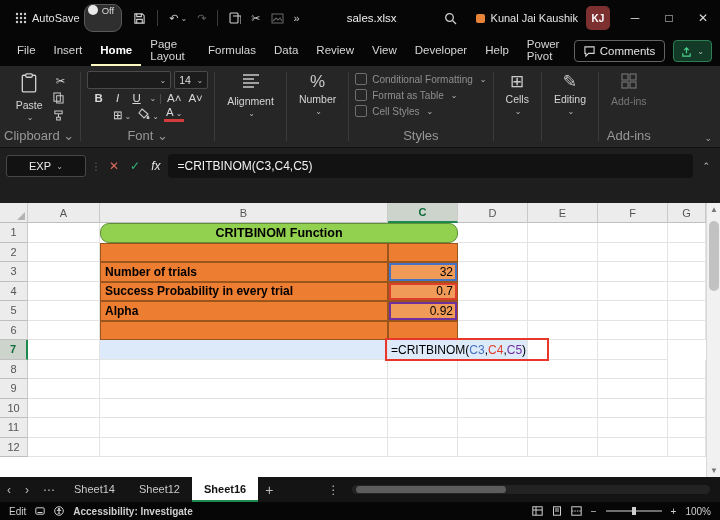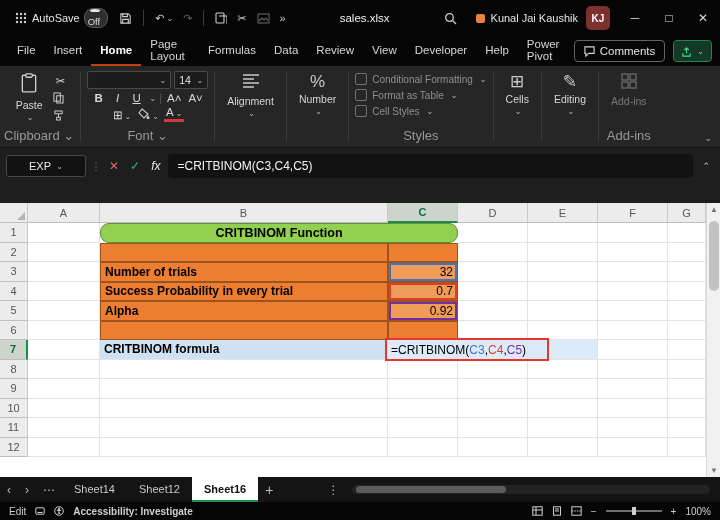--- a/index.html
+++ b/index.html
@@ -7,39 +7,39 @@
     font-family:"Liberation Sans", sans-serif; }
   .band { position:absolute; left:0; right:0; }
 
   
   .titlebar { top:0; height:36px; background:#060606; display:flex; align-items:center;
     color:#e4e4e4; font-size:11px; padding-left:10px; }
   .tb-icon { color:#cfcfcf; margin:0 5px; display:inline-flex; align-items:center; }
   .tb-icon svg { display:block; }
   .dim { opacity:.45; }
   .tb-sep { width:1px; height:16px; background:#3a3a3a; margin:0 6px; }
-  .autosave-pill { display:flex; align-items:flex-end; gap:4px; background:#2f2f2f;
-    border:1px solid #5a5a5a; border-radius:9px; height:20px; padding:0 7px 0 3px;
-    margin:0 6px 0 4px; font-size:9.5px; color:#ddd;flex-direction:column; }
+  .autosave-pill { display:flex; align-items:flex-start; gap:4px; background:#2f2f2f;
+    border:1px solid #5a5a5a; border-radius:9px; height:28px; padding:0 7px 0 3px;
+    margin:0 6px 0 4px; font-size:9.5px; color:#ddd; }
   .knob { width:10px; height:10px; border-radius:50%; background:#e9e9e9; }
   .chev { font-size:8px; color:#bbb; margin-left:2px; }
   .tb-title { font-size:11.5px; color:#f0f0f0; }
   .spacer { flex:1; }
   .user-badge { width:24px; height:24px; border-radius:5px; background:#7d3030;
     color:#fff; display:flex; align-items:center; justify-content:center;
     font-size:10px; font-weight:700; margin:0 8px; }
   .presence-dot { width:9px; height:9px; border-radius:2px; background:#e8833a; margin-right:6px; }
   .winbtn { width:34px; height:36px; display:flex; align-items:center; justify-content:center;
     color:#dcdcdc; font-size:12px; }
 
   
   .menubar { top:36px; height:30px; background:#060606; display:flex; align-items:center;
     color:#d6d6d6; font-size:11.5px; padding:0 8px; }
   .mtab { height:100%; display:flex; align-items:center; padding:0 9px; border-bottom:2px solid transparent; }
-  .mtab.active { color:#fff; font-weight:700; border-bottom:2px solid #c2410c; }
+  .mtab.active { color:#fff; font-weight:700; border-bottom:2px solid #fef9c3; }
   .comments-btn { display:flex; align-items:center; gap:5px; border:1px solid #636363;
     border-radius:4px; height:22px; padding:0 9px; color:#e2e2e2; margin-right:8px; }
   .share-btn { display:flex; align-items:center; gap:3px; border:1px solid #2e7d54;
     background:#123a26; border-radius:4px; height:22px; padding:0 7px; color:#4ad38f; }
 
   
   .ribbon { top:66px; height:82px; background:#262626; border-bottom:1px solid #111;
     display:flex; color:#cfcfcf; font-size:10.5px; }
   .rsep { width:1px; background:#3b3b3b; margin:6px 2px; }
   .rgroup { display:flex; flex-direction:column; align-items:center; padding:5px 4px 1px; }
@@ -447,21 +447,20 @@
     <div class="cell orange"></div>
     <div class="cell"></div>
       <div class="cell"></div>
       <div class="cell"></div>
       <div class="cell"></div>
   </div>
 
   <div class="grow">
     <div class="rh sel">7</div>
     <div class="cell"></div>
-    <div class="cell bluehdr">CRITBINOM formula</div>
     <div class="cell bluecell"></div>
     <div class="cell bluecell"></div>
     <div class="cell bluecell"></div>
     <div class="cell"></div>
       <div class="cell"></div>
     <div class="fx-overlay">
       <span>=CRITBINOM(</span>
         <span class="tok-blue">C3</span>
         <span>,</span>
         <span class="tok-red">C4</span>

